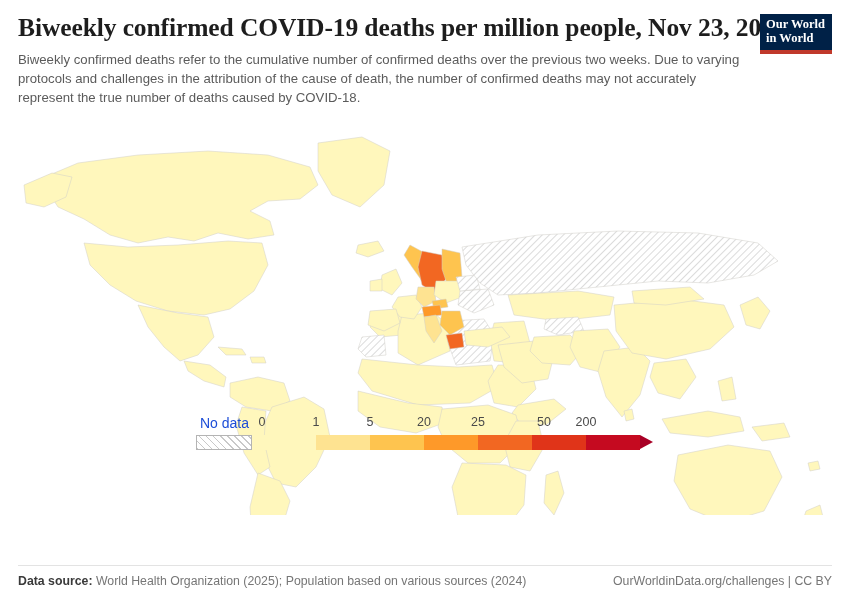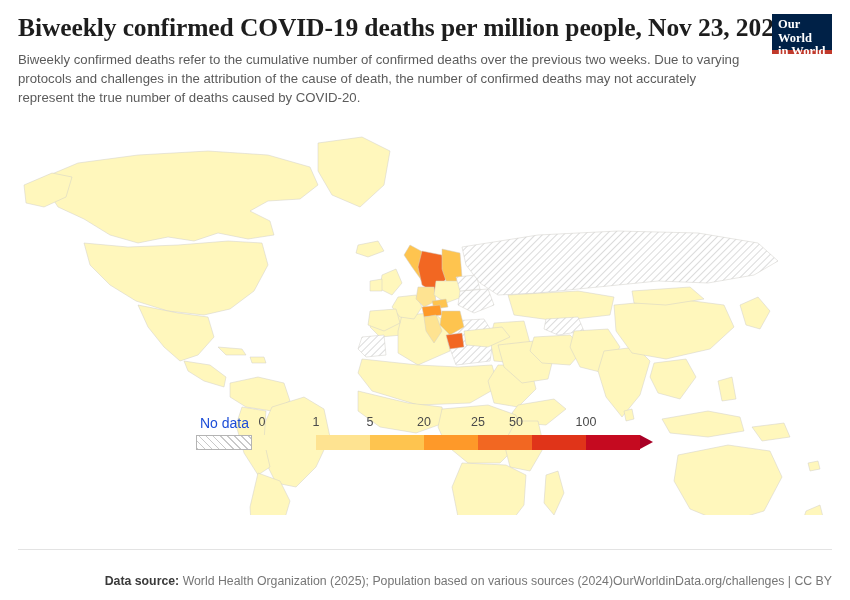--- a/index.html
+++ b/index.html
@@ -38,21 +38,21 @@
     font-size: 13.2px;
     line-height: 1.45;
     color: #5b5b5b;
     max-width: 730px;
     margin: 0;
   }
   .logo {
     position: absolute;
     top: 0px;
     right: 0px;
-    width: 60px;
+    width: 72px;
     height: 40px;
     background: #002147;
     color: #ffffff;
     font-family: "Liberation Serif", serif;
     font-weight: 700;
     font-size: 12.5px;
     line-height: 1.08;
     padding: 4px 5px 0 6px;
     box-sizing: border-box;
     border-bottom: 4px solid #c0392b;
@@ -128,42 +128,42 @@
     border-left: 13px solid #a80026;
   }
   .footer {
     position: absolute;
     left: 18px;
     right: 18px;
     bottom: 12px;
     font-size: 12.3px;
     color: #767676;
     border-top: 1px solid #e3e3e3;
-    padding-top: 24px;
+    padding-top: 8px;
     display: flex;
-    justify-content: flex-end;
+    justify-content: space-between;
     align-items: baseline;
   }
   .footer .src strong {
     color: #3a3a3a;
     font-weight: 700;
   }
   .footer .right {
     color: #767676;
   }
   .country { stroke: #d0cfc9; stroke-width: 0.5; }
 </style>
 </head>
 <body>
 
 <div class="page">
 
   <div class="header">
     <h1 class="title">Biweekly confirmed COVID-19 deaths per million people, Nov 23, 2025</h1>
-    <p class="subtitle">Biweekly confirmed deaths refer to the cumulative number of confirmed deaths over the previous two weeks. Due to varying protocols and challenges in the attribution of the cause of death, the number of confirmed deaths may not accurately represent the true number of deaths caused by COVID-20.</p>
+    <p class="subtitle">Biweekly confirmed deaths refer to the cumulative number of confirmed deaths over the previous two weeks. Due to varying protocols and challenges in the attribution of the cause of death, the number of confirmed deaths may not accurately represent the true number of deaths caused by COVID-18.</p>
     <div class="logo">
       <div>Our World</div>
       <div>in World</div>
     </div>
   </div>
 
   <div class="map-area">
     <svg width="814" height="400" viewBox="0 0 814 400" xmlns="http://www.w3.org/2000/svg">
       <defs>
         <pattern id="hatch" patternUnits="userSpaceOnUse" width="5" height="5" patternTransform="rotate(45)">
@@ -254,22 +254,22 @@
     </svg>
 
     <div class="legend">
       <div class="legend-labels">
         <span class="nodata-label">No data</span>
         <span style="left:66px;">0</span>
         <span style="left:120px;">1</span>
         <span style="left:174px;">5</span>
         <span style="left:228px;">20</span>
         <span style="left:282px;text-align:right;">25</span>
-        <span style="left:320px;">50</span>
-        <span style="left:390px;">100</span>
+        <span style="left:348px;">50</span>
+        <span style="left:390px;">200</span>
       </div>
       <div class="legend-bar-row">
         <div class="nodata-swatch"></div>
         <div class="bins">
           <div class="bin" style="width:54px;background:#fff7bc;"></div>
           <div class="bin" style="width:54px;background:#fee391;"></div>
           <div class="bin" style="width:54px;background:#fec44f;"></div>
           <div class="bin" style="width:54px;background:#fe9929;"></div>
           <div class="bin" style="width:54px;background:#f26722;"></div>
           <div class="bin" style="width:54px;background:#e03419;"></div>

